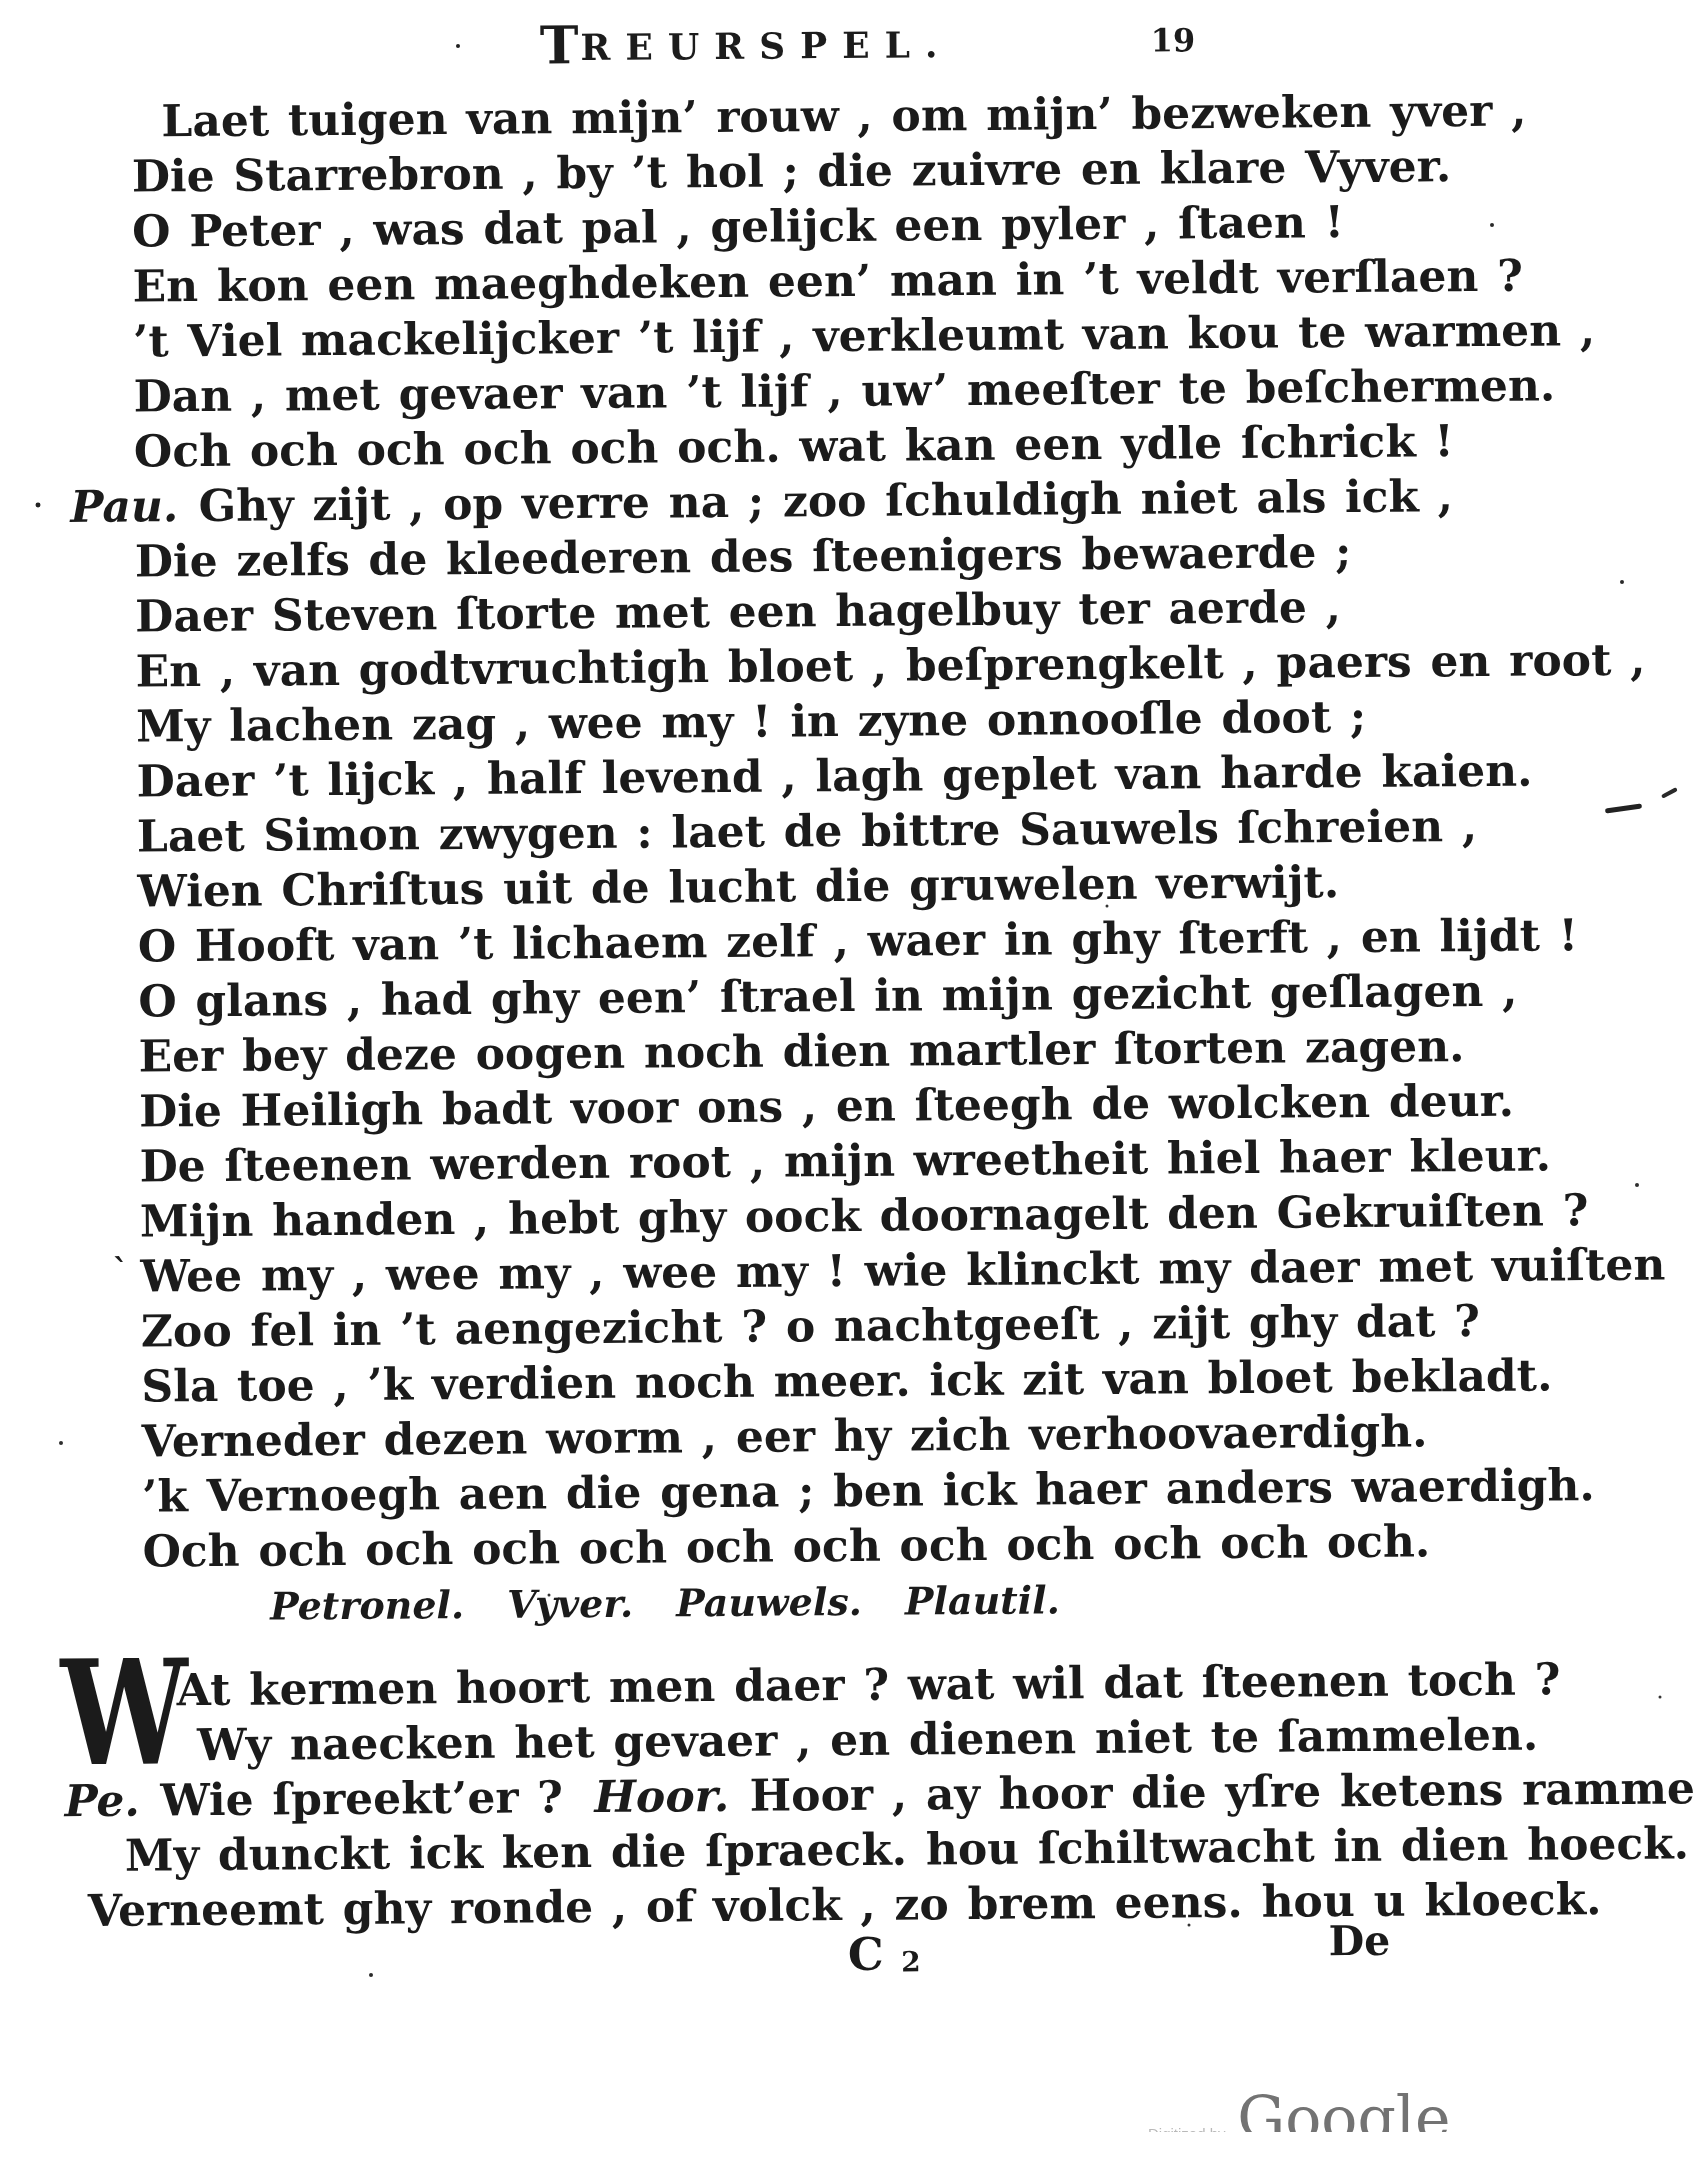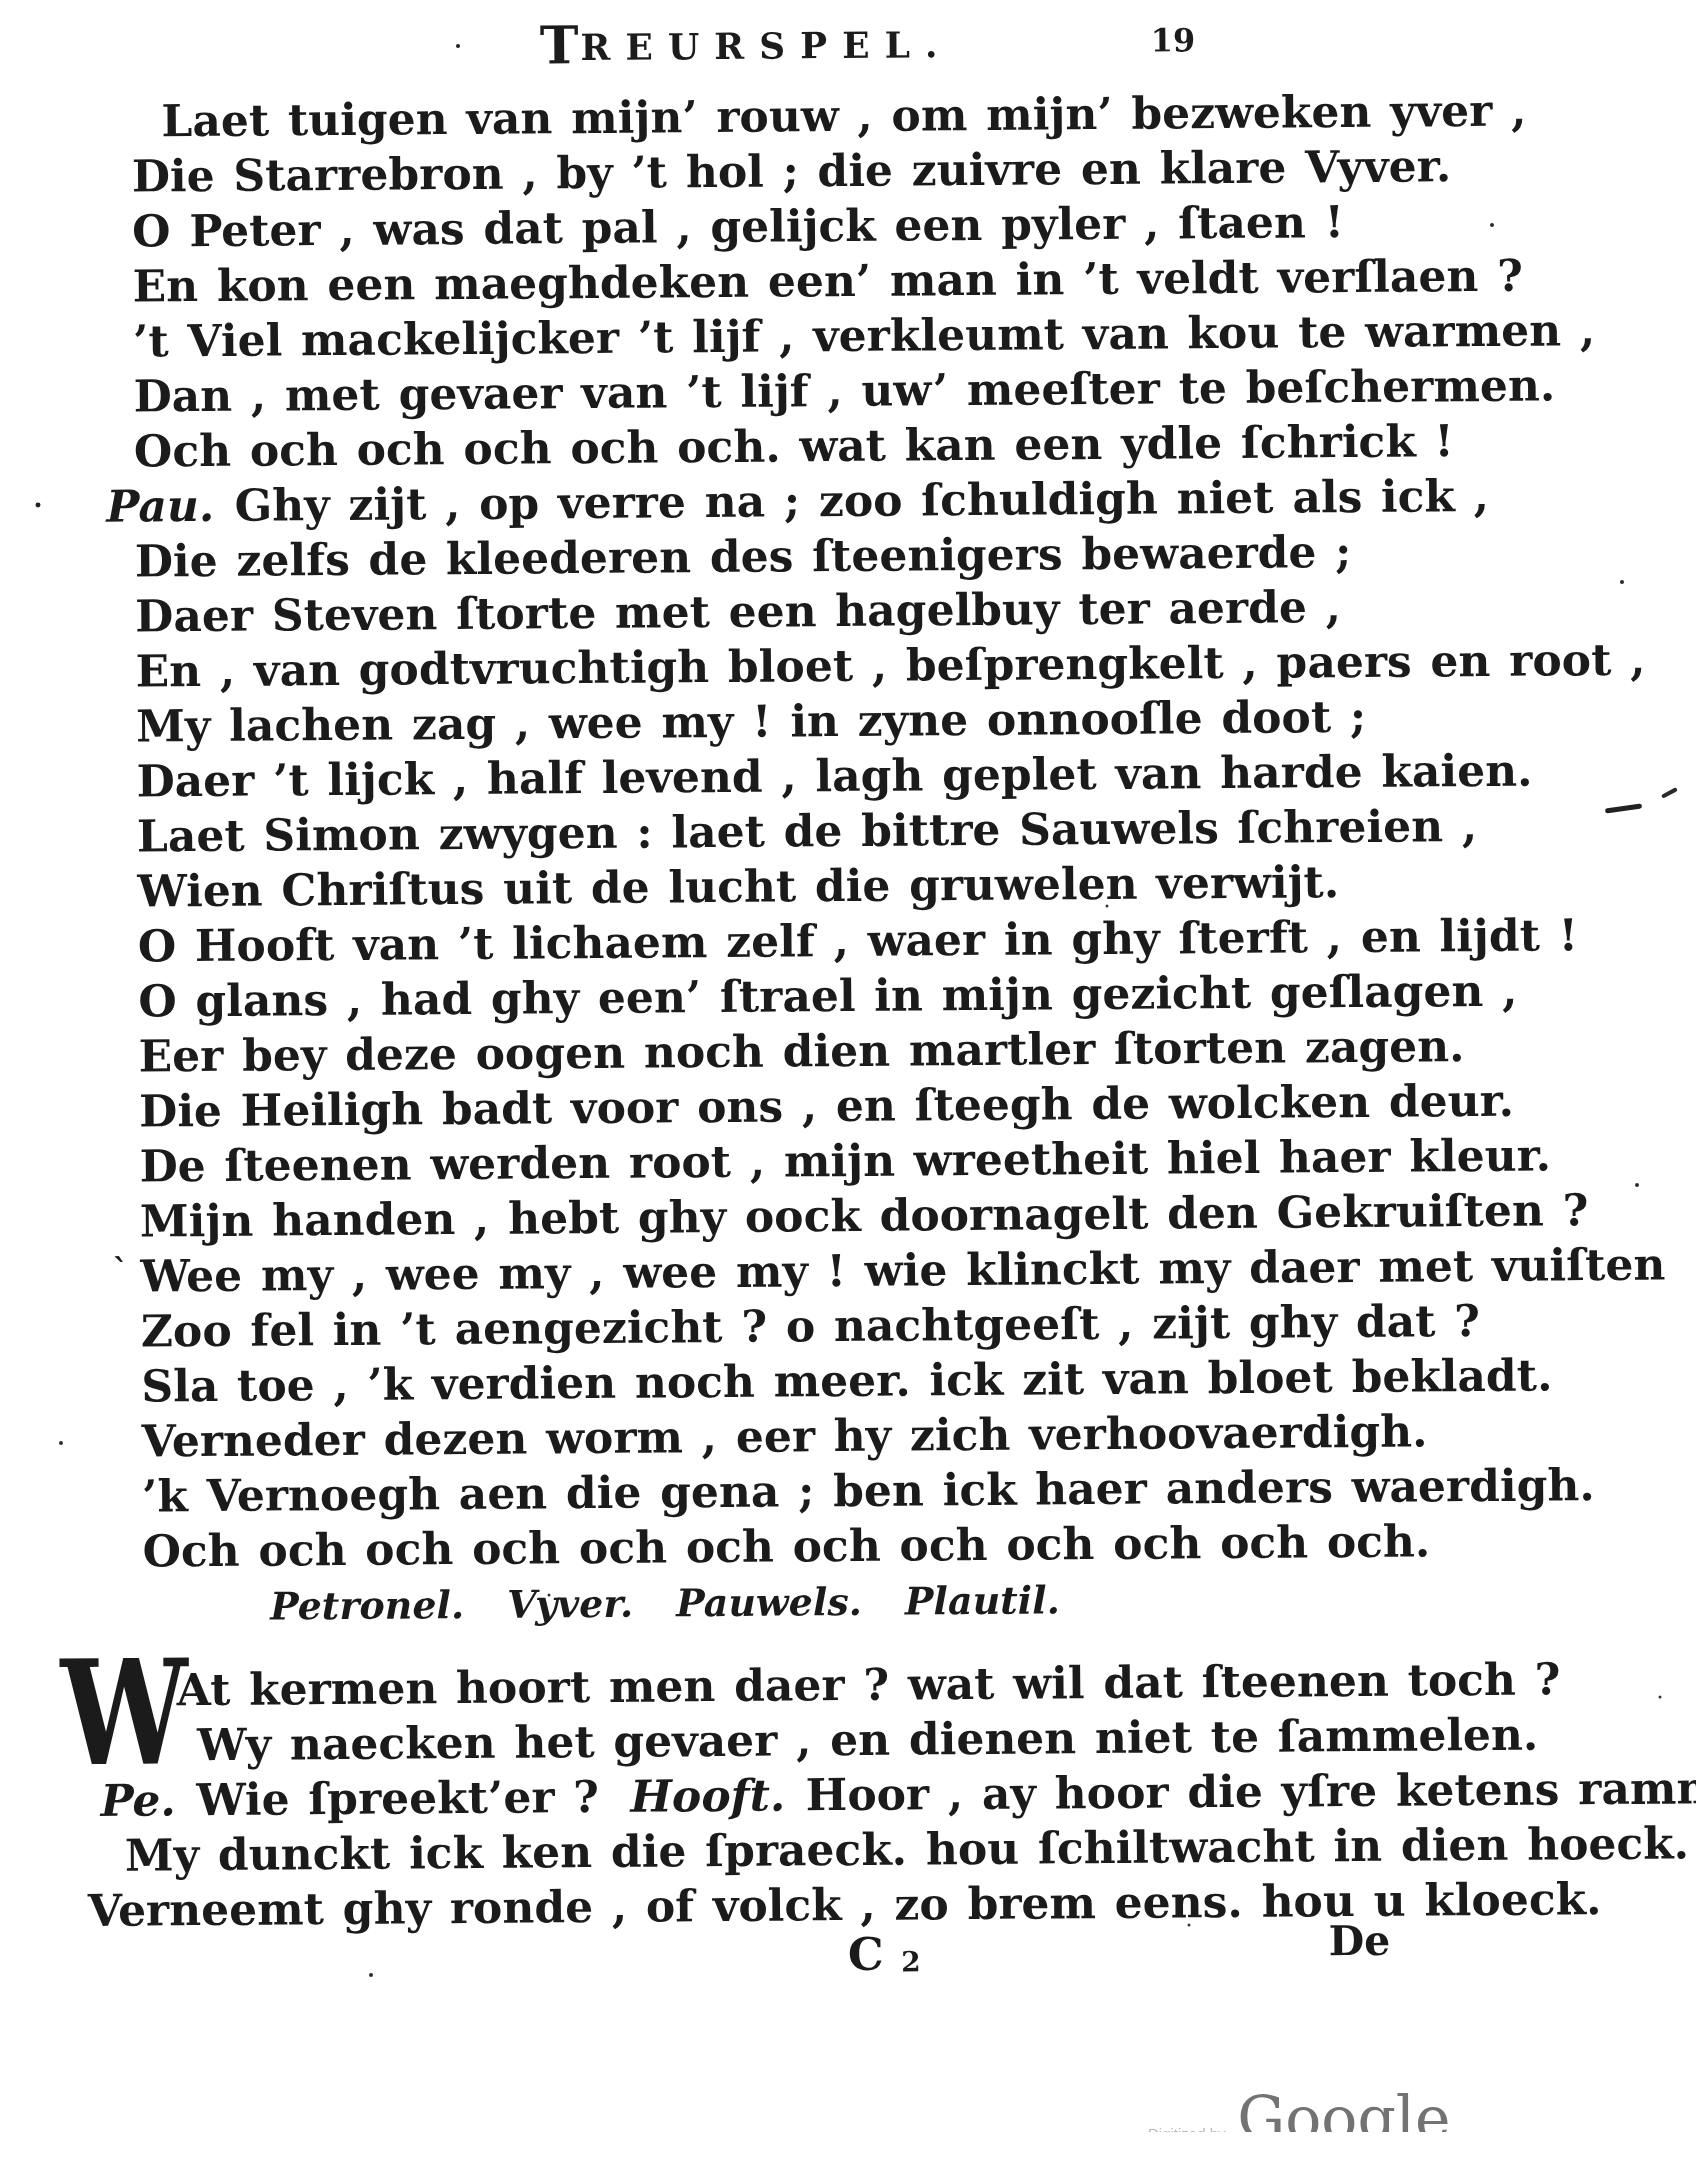--- a/index.html
+++ b/index.html
@@ -15,21 +15,21 @@
   .rh-initial { font-size:52px; }
   .rh-rest { font-size:36px; letter-spacing:15px; margin-left:2px; vertical-align:2.9px; }
   .page-number { position:absolute; top:23.5px; left:1159px; font-size:32px; font-weight:700; color:#1c1c1c; }
 
   
   .poem { font-weight:700; color:#1b1b1b; }
   .poem .line { position:relative; white-space:nowrap; font-size:44px; line-height:55px; height:55px; word-spacing:3.4px; }
   .poem1 { position:absolute; top:88px; left:139px; }
   .line.first { margin-left:30px; }
   .line.hang  { margin-left:-64px; }
-  .speaker { font-style:italic; margin-right:20.5px;margin-left:36px; }
+  .speaker { font-style:italic; margin-right:20.5px; }
   .speaker.mid { margin-left:12.7px; }
   .speaker:empty { display:none; }
   .premark { position:absolute; left:-28px; top:-4.9px; font-size:32px; }
   .premark:empty { display:none; }
 
   .scene-heading { position:absolute; top:1579px; left:266px; font-size:38px; font-style:italic; font-weight:700; white-space:nowrap; color:#1b1b1b; }
   .scene-heading .name { margin-right:43px; }
   .scene-heading .name:last-child { margin-right:0; }
 
   .poem2 { position:absolute; top:1657px; left:59px; }
@@ -113,21 +113,21 @@
     </div>
 
     <div class="scene-heading">
       <span class="name">Petronel.</span><span class="name">Vyver.</span><span class="name">Pauwels.</span><span class="name">Plautil.</span>
     </div>
 
     <div class="poem poem2">
       <span class="dropcap">W</span>
       <div class="line l1"><span class="vtext">At kermen hoort men daer ? wat wil dat ſteenen toch ?</span></div>
       <div class="line l2"><span class="vtext">Wy naecken het gevaer , en dienen niet te ſammelen.</span></div>
-      <div class="line l3"><span class="speaker">Pe.</span><span class="vtext">Wie ſpreekt’er ? </span><span class="speaker mid">Hooft.</span><span class="vtext">Hoor , ay hoor die yſre ketens rammelen.</span></div>
+      <div class="line l3"><span class="speaker">Pe.</span><span class="vtext">Wie ſpreekt’er ? </span><span class="speaker mid">Hoor.</span><span class="vtext">Hoor , ay hoor die yſre ketens rammelen.</span></div>
       <div class="line l4"><span class="vtext">My dunckt ick ken die ſpraeck. hou ſchiltwacht in dien hoeck.</span></div>
       <div class="line l5"><span class="vtext">Verneemt ghy ronde , of volck , zo brem eens. hou u kloeck.</span></div>
     </div>
 
     <div class="sig">
       <span class="sig-letter">C</span><span class="sig-num">2</span>
     </div>
     <div class="catchword">De</div>
 
   </div>

